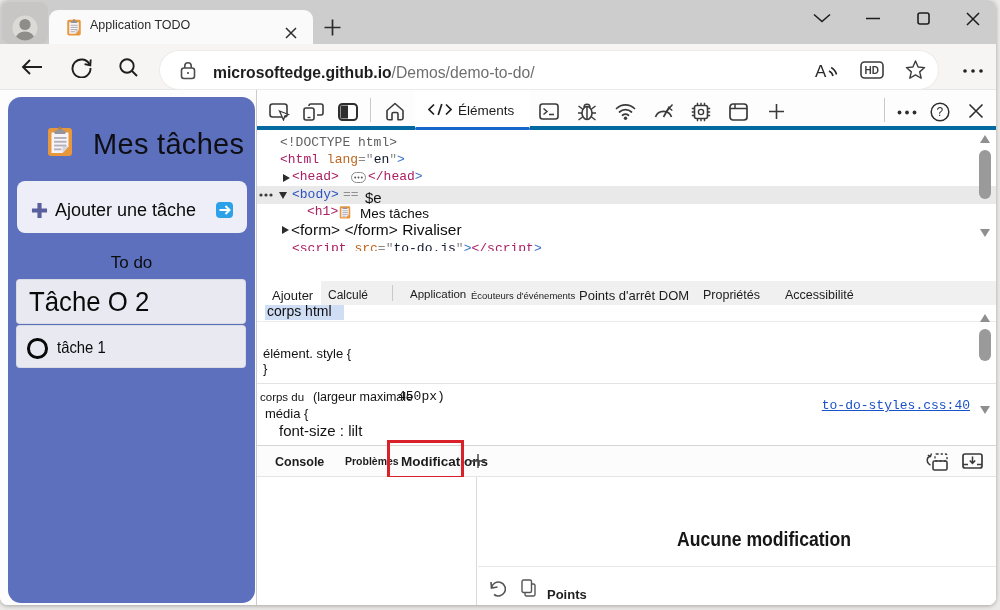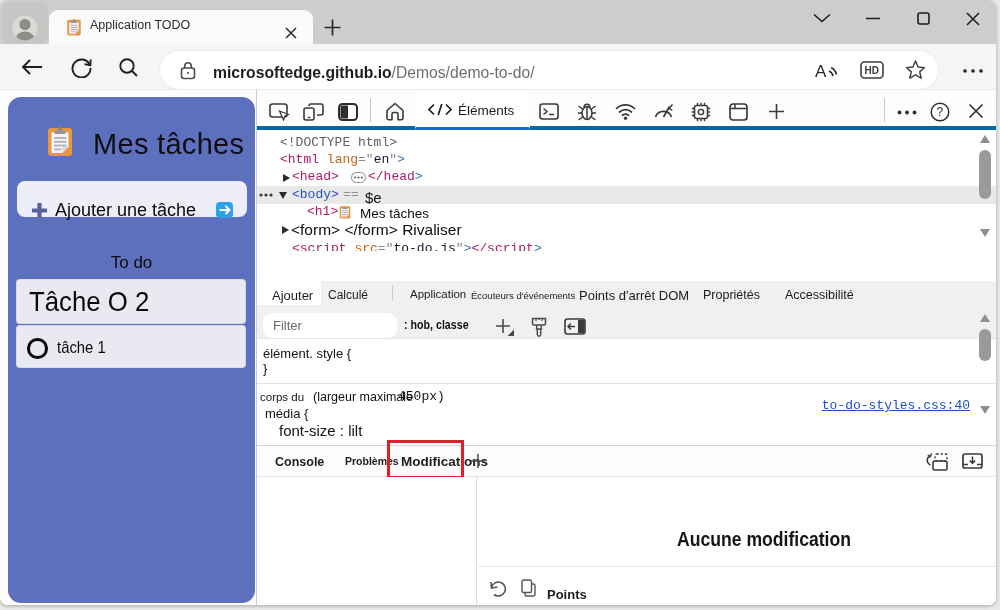--- a/index.html
+++ b/index.html
@@ -15,21 +15,21 @@
 .tabtitle { position:absolute; left:41px; top:8px; font-size:12.5px; color:#2b2b2b; }
 
 .toolbar { position:absolute; left:0; top:44px; width:996px; height:46px; background:#f7f5f4; border-bottom:1px solid #e9e7e6; }
 .urlpill { position:absolute; left:160px; top:7px; width:778px; height:38px; background:#ffffff; border-radius:19px; box-shadow:0 0 0 1px #edebea; }
 .urltext { position:absolute; left:53px; top:13px; font-size:16px; color:#1d1d1d; }
 .urltext .grey { color:#6f6f6f; }
 
 .viewport { position:absolute; left:0; top:90px; width:256px; height:515px; background:#fdfdfd; }
 .panel { position:absolute; left:8px; top:7px; width:247px; height:506px; background:#5c70bd; border-radius:13px; }
 .apptitle { position:absolute; left:85px; top:31px; font-size:29px; letter-spacing:0.3px; color:#0e0e14; }
-.addbtn { position:absolute; left:9px; top:84px; width:230px; height:36px; background:#edeef7; border-radius:8px; }
+.addbtn { position:absolute; left:9px; top:84px; width:230px; height:52px; background:#edeef7; border-radius:8px; }
 .addbtn .lbl { position:absolute; left:38px; top:19px; font-size:18px; color:#0a0a0a; }
 .arrowbtn { position:absolute; left:199px; top:21px; width:17px; height:16px; background:#2ba2e8; border-radius:4px; }
 .todohead { position:absolute; left:0; top:156px; width:247px; text-align:center; font-size:17px; color:#0c0c0c; }
 .taskinput { position:absolute; left:9px; top:183px; width:228px; height:43px; background:#e9eaf1; border-radius:3px; box-shadow:0 0 0 1px #d8dae4;}
 .taskinput .t { position:absolute; left:12px; top:6px; font-size:28px; transform:scaleX(0.92); transform-origin:0 0; color:#0a0a0a; }
 .task1 { position:absolute; left:9px; top:229px; width:228px; height:41px; background:#e9eaf1; border-radius:3px; box-shadow:0 0 0 1px #d8dae4;}
 .task1 .t { position:absolute; left:40px; top:12px; font-size:16.5px; transform:scaleX(0.9); transform-origin:0 0; color:#0a0a0a; }
 .circ { position:absolute; left:10px; top:12px; width:20.5px; height:20.5px; border:3.2px solid #0a0a0a; border-radius:50%; }
 
 .devtools { position:absolute; left:256px; top:90px; width:740px; height:515px; background:#fff; border-left:1px solid #cccccc;}
@@ -325,41 +325,20 @@
       <div class="stylesactive"></div>
       <div class="stab" style="left:15px;top:7px;font-size:13px">Ajouter</div>
       <div class="stab" style="left:71px;top:7px;font-size:12px">Calculé</div>
       <div class="sep" style="left:135px;top:4px;height:16px"></div>
       <div class="stab" style="left:153px;top:7px;font-size:11.5px">Application</div>
       <div class="stab" style="left:214px;top:9px;font-size:9.5px">Écouteurs d'événements</div>
       <div class="stab" style="left:322px;top:7px;font-size:13px">Points d'arrêt DOM</div>
       <div class="stab" style="left:446px;top:7px;font-size:12.5px">Propriétés</div>
       <div class="stab" style="left:528px;top:7px;font-size:12.5px">Accessibilité</div>
     </div>
-    <div class="filterrow">
-      <div class="filterbox">
-          <div class="ph">Filter</div>
-        </div>
-      <div class="hob">: hob, classe</div>
-      <svg class="ico" style="left:238px;top:13px" width="20" height="19" viewBox="0 0 20 19">
-          <path d="M8 1 V15 M1 8 H15" stroke="#4a4a4a" stroke-width="1.6"></path>
-          <path d="M19 18 L12.5 18 L19 11.5 Z" fill="#4a4a4a"></path>
-        </svg>
-      <svg class="ico" style="left:274px;top:12px" width="16" height="20" viewBox="0 0 16 20">
-          <path d="M1.5 1.5 H14.5 V6.5 A1.5 1.5 0 0 1 13 8 H3 A1.5 1.5 0 0 1 1.5 6.5 Z" stroke="#4a4a4a" stroke-width="1.5" fill="none"></path>
-          <path d="M5 1.5 V4 M8 1.5 V3 M11 1.5 V4" stroke="#4a4a4a" stroke-width="1.2"></path>
-          <path d="M6 8 L5.5 12 H10.5 L10 8" stroke="#4a4a4a" stroke-width="1.4" fill="none"></path>
-          <path d="M6.3 12 V17.5 A1.7 1.7 0 0 0 9.7 17.5 V12" stroke="#4a4a4a" stroke-width="1.4" fill="none"></path>
-        </svg>
-      <svg class="ico" style="left:307px;top:13px" width="22" height="17" viewBox="0 0 22 17">
-          <rect x="1" y="1" width="20" height="15" rx="2.5" stroke="#3a3a3a" stroke-width="1.6" fill="none"></rect>
-          <rect x="14" y="2" width="6.5" height="13" fill="#3a3a3a"></rect>
-          <path d="M4 8.5 H11 M6.8 5.5 L4 8.5 L6.8 11.5" stroke="#3a3a3a" stroke-width="1.5" fill="none"></path>
-        </svg>
-    </div>
     <div class="stylesbody">
       <div class="sline" style="left:6px;top:6px;font-size:13px">élément. style {</div>
       <div class="sline" style="left:6px;top:21px;font-size:13px">}</div>
       <div class="abs" style="left:0;top:43px;width:739px;height:1px;background:#e3e3e3"></div>
       <div class="sline" style="left:3px;top:51px;font-size:11.5px">corps du</div>
       <div class="sline" style="left:56px;top:50px;font-size:12.5px">(largeur maximale</div>
       <div class="sline" style="left:141px;top:49px;font-size:13px;font-family:'Liberation Mono',monospace">450px)</div>
       <div class="sline" style="left:8px;top:66px;font-size:13px">média {</div>
       <div class="csslink">to-do-styles.css:40</div>
       <div class="sline" style="left:22px;top:82px;font-size:15px">font-size : lilt</div>

